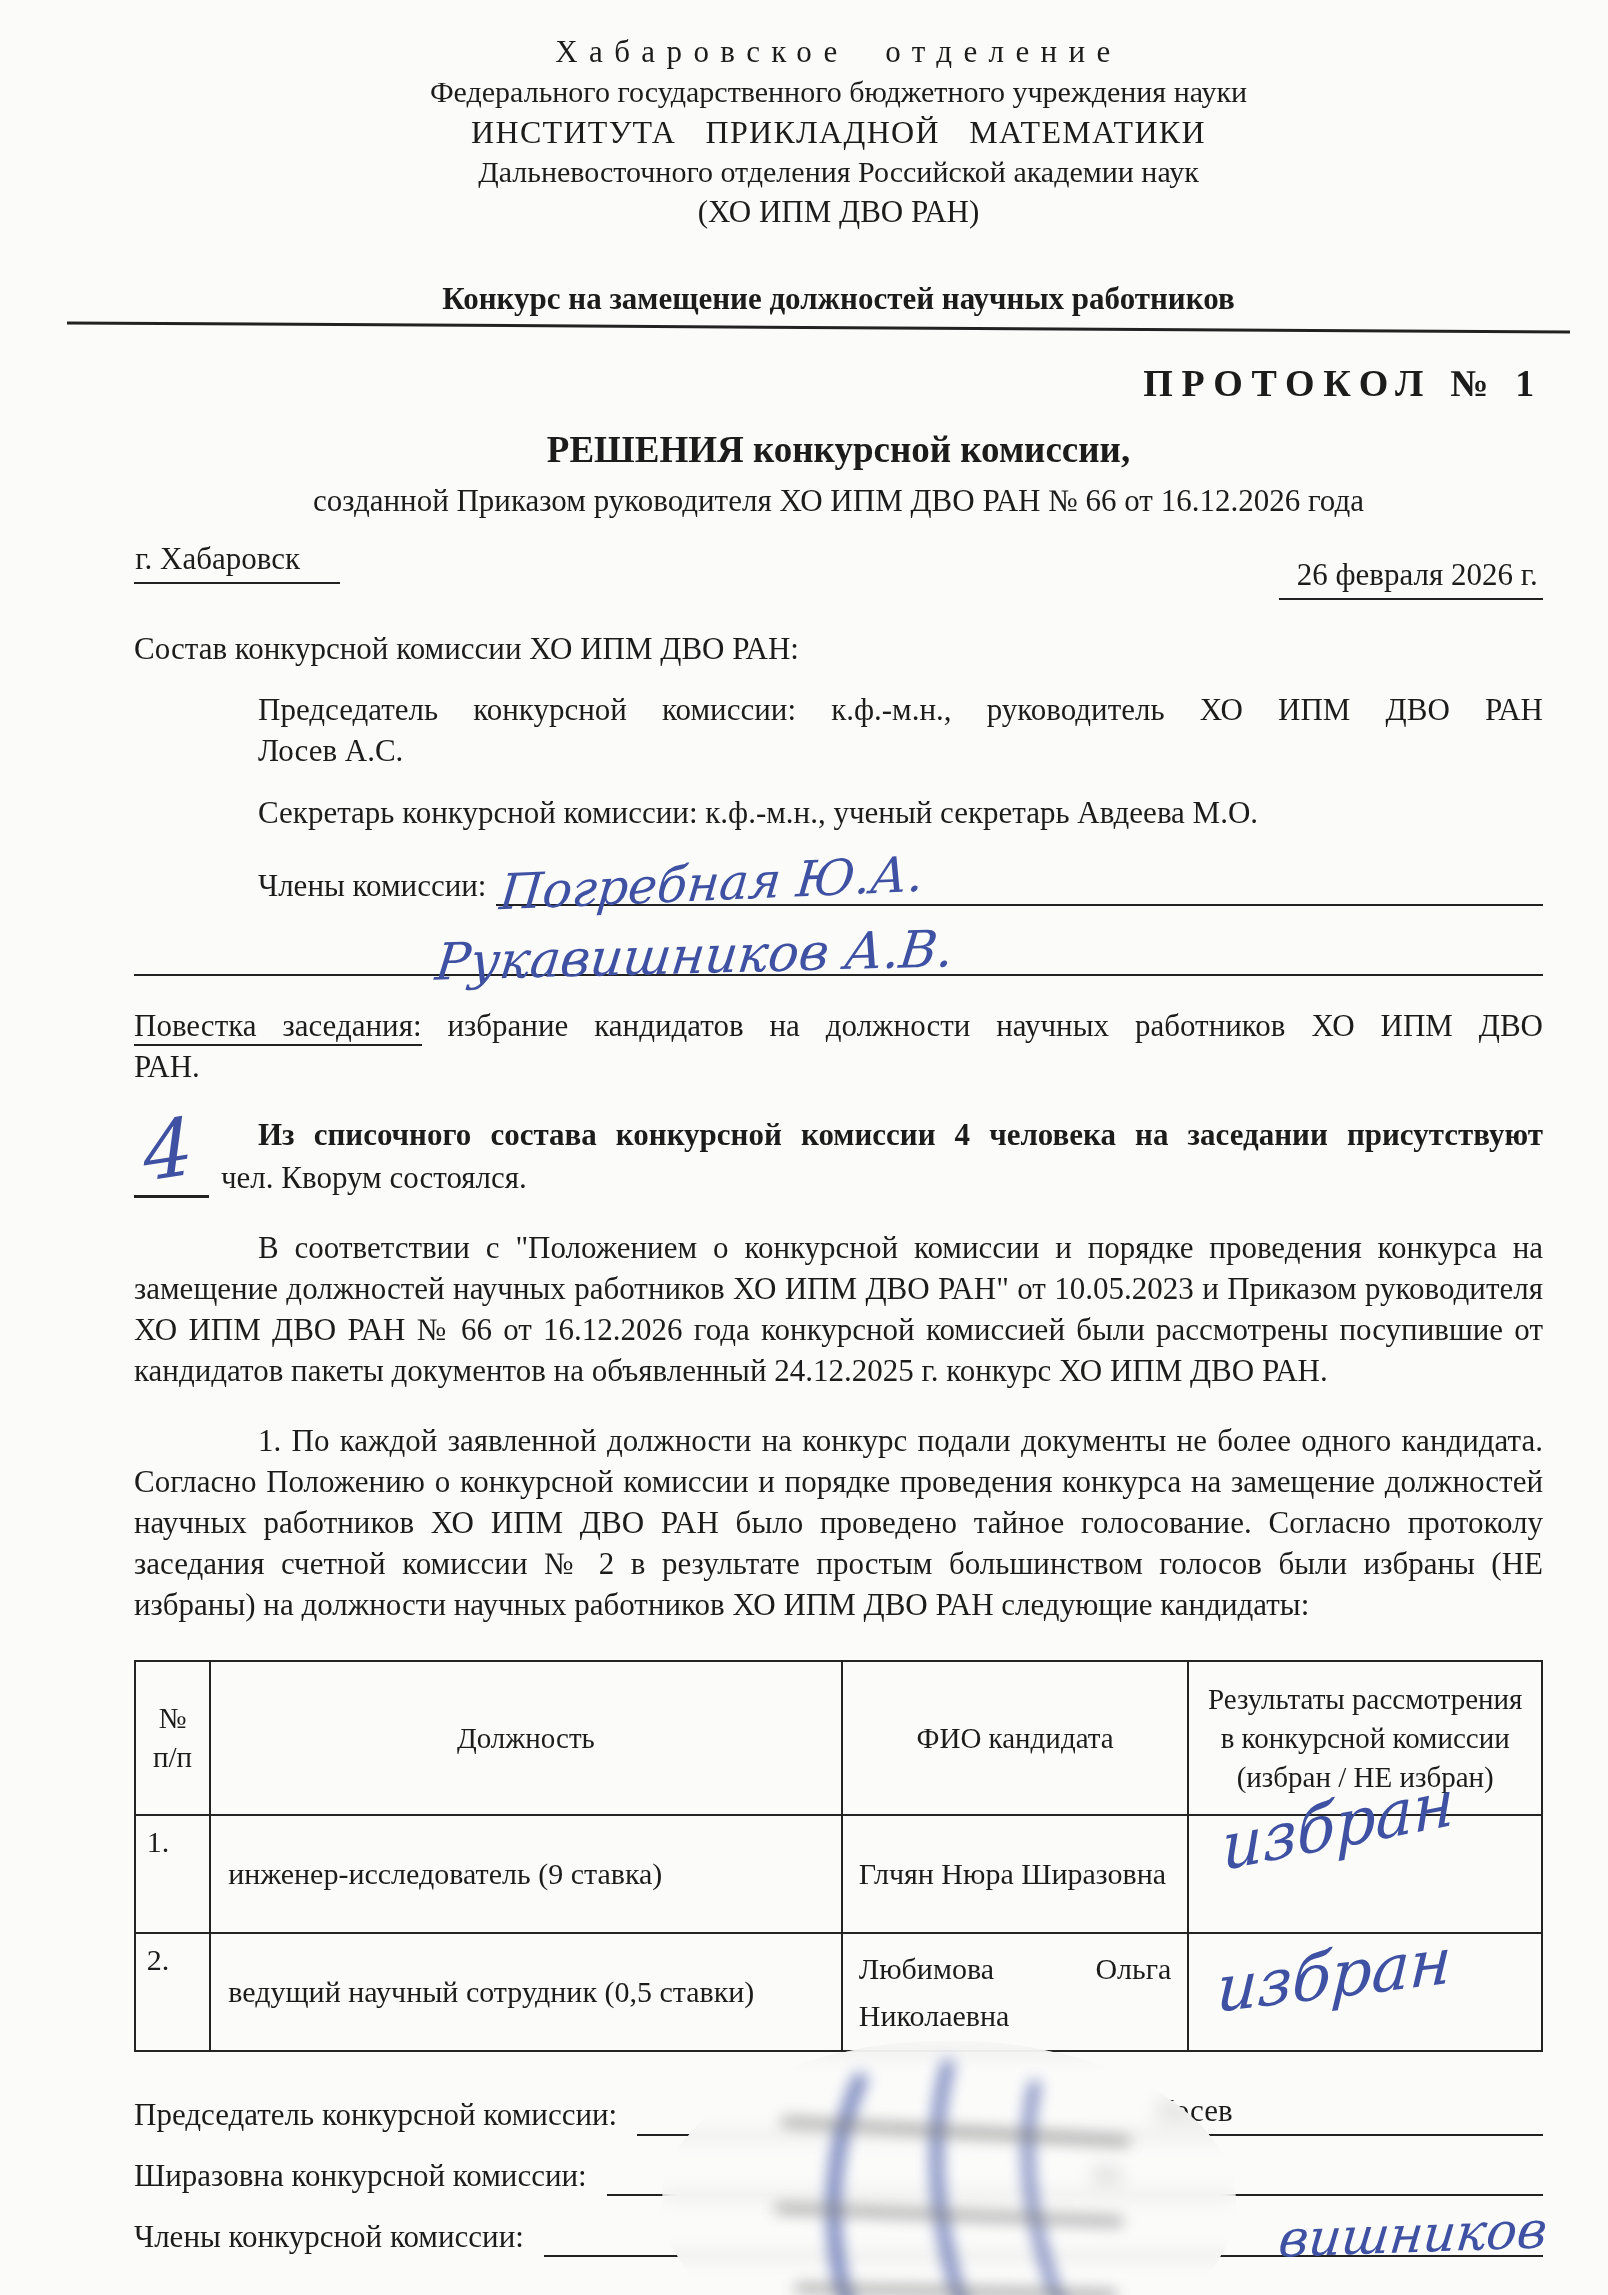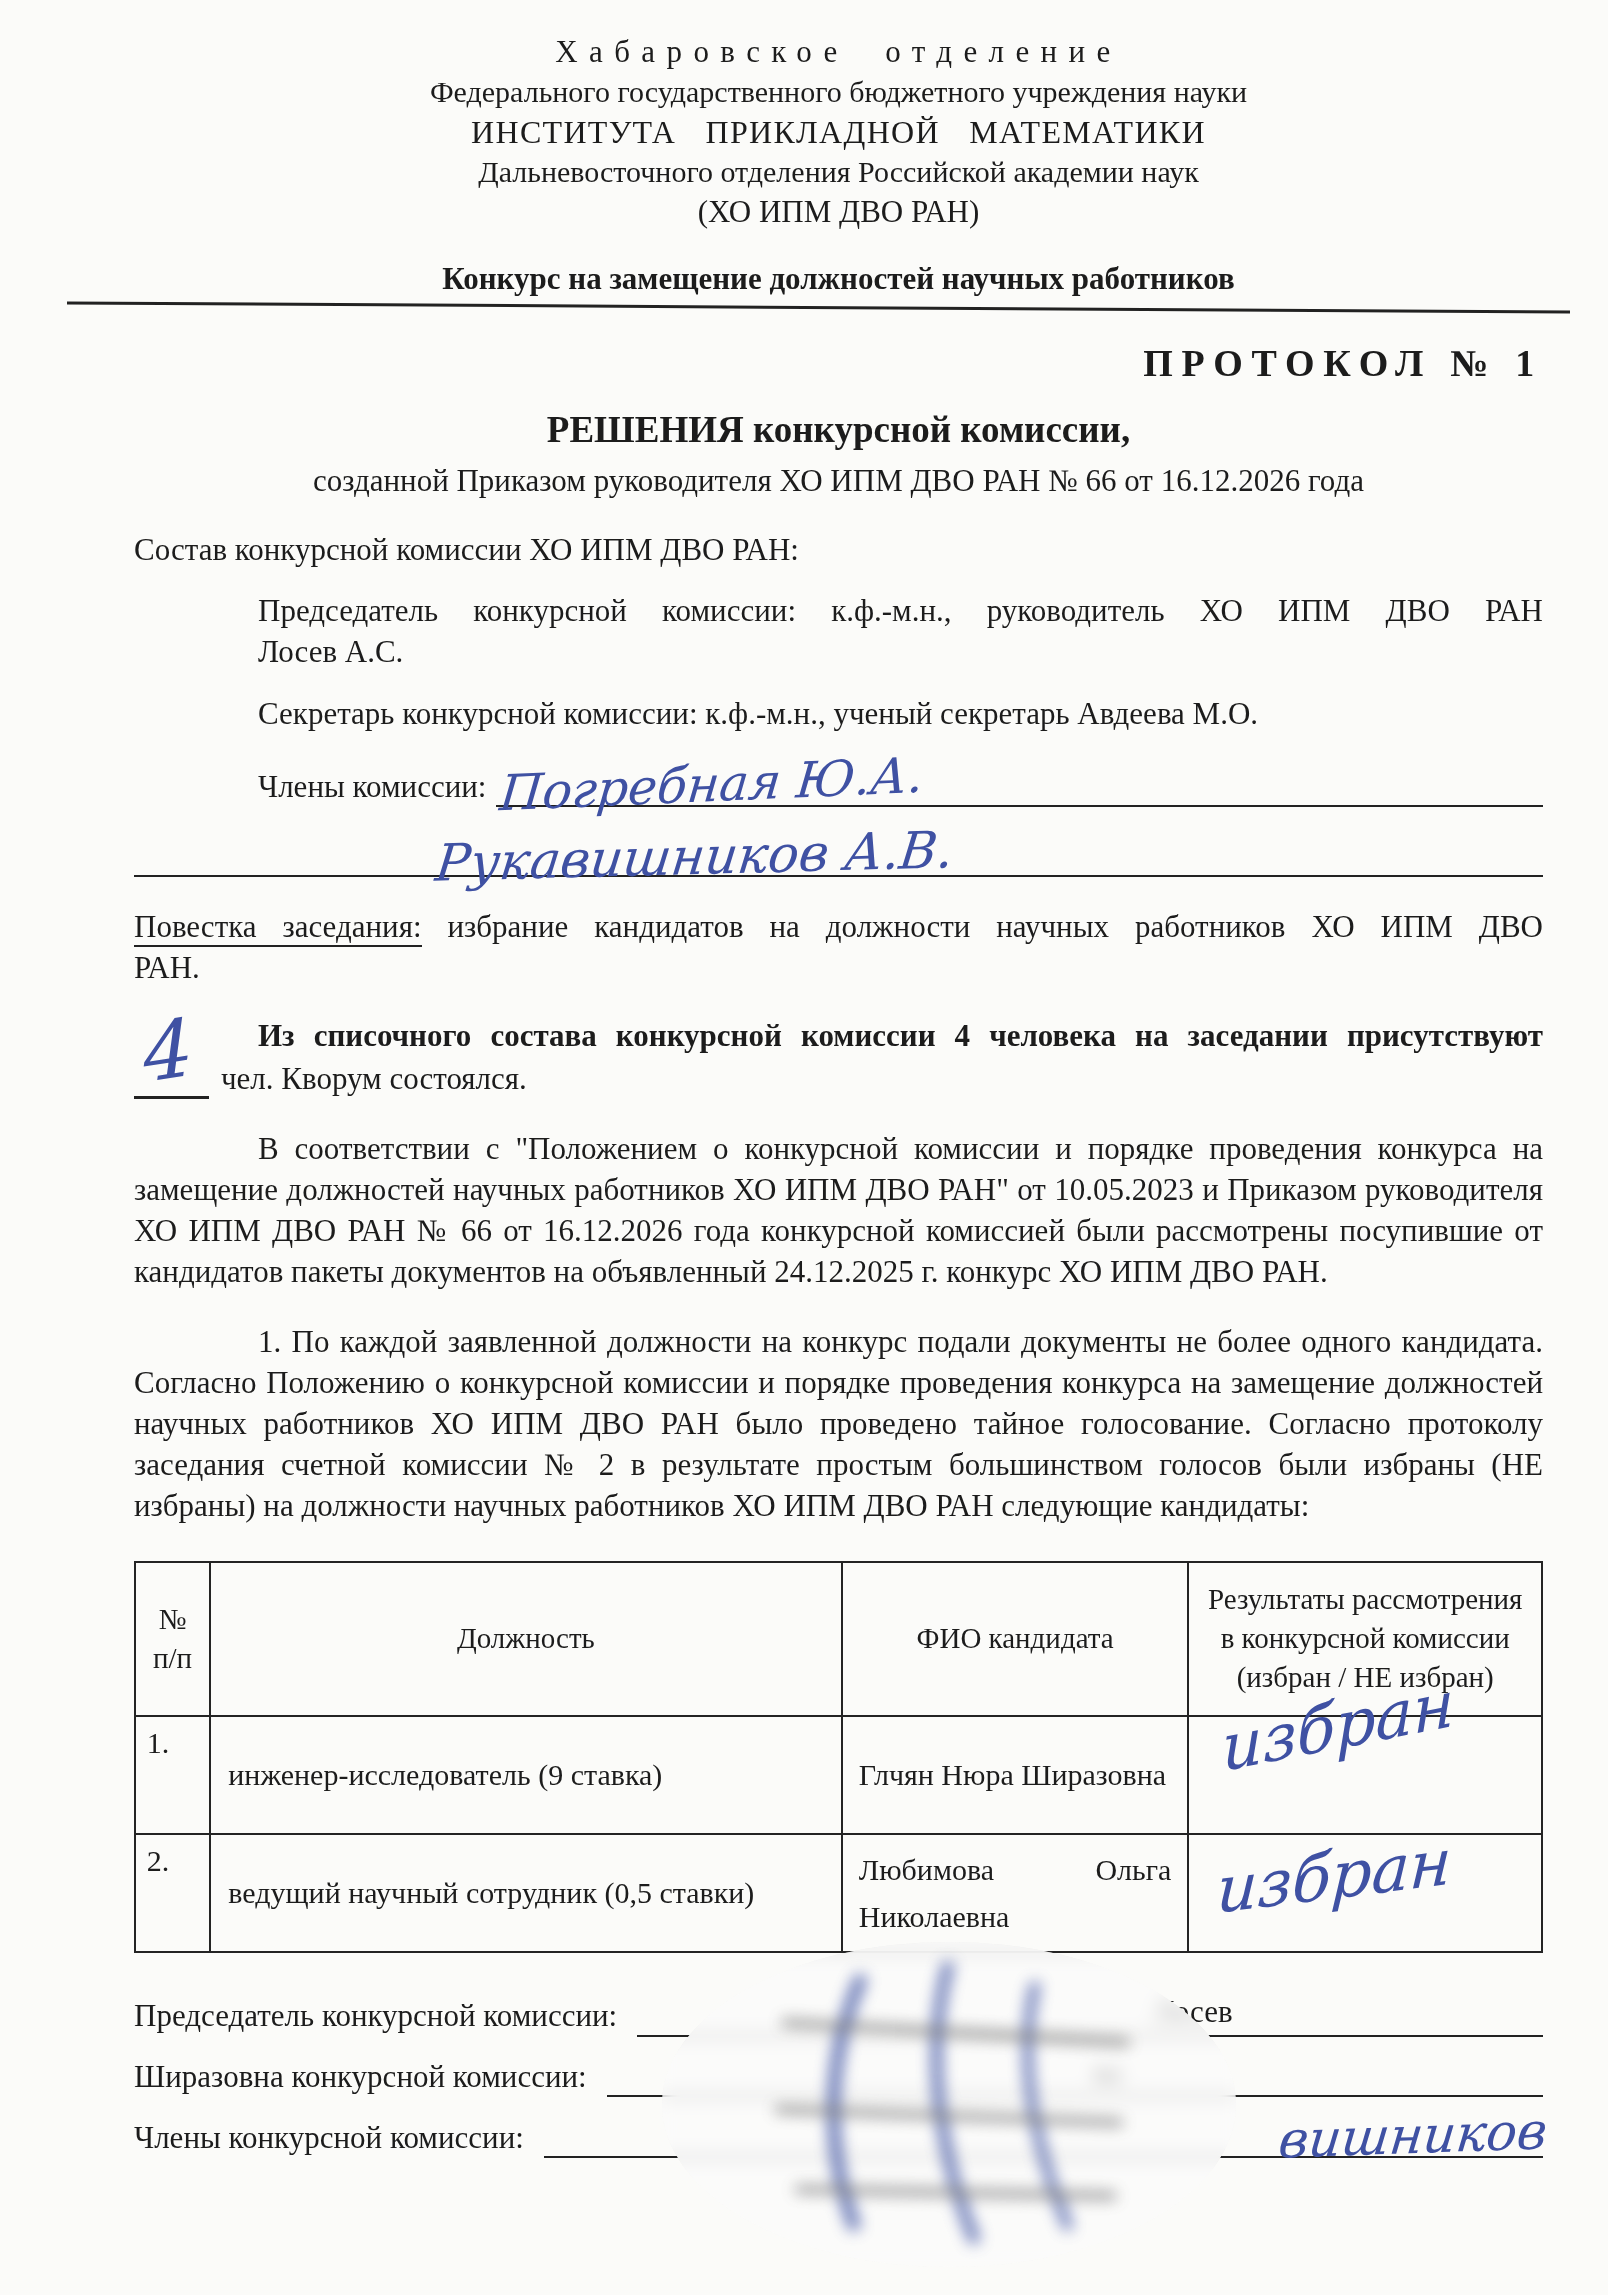--- a/index.html
+++ b/index.html
@@ -11,21 +11,21 @@
     padding:32px 66px 0 134px; overflow:hidden;
   }
   .org{ text-align:center; }
   .org div{ line-height:40px; }
   .org-1{ letter-spacing:11.4px; word-spacing:17.4px; font-size:31px; }
   .org-2{ font-size:30px; }
   .org-3{ font-size:32px; letter-spacing:1.3px; word-spacing:20px; }
   .org-4{ font-size:30px; }
   .org-5{ font-size:31px; }
 
-  .subject{ margin-top:26px; text-align:center; font-weight:bold; font-size:31px; }
+  .subject{ margin-top:46px; text-align:center; font-weight:bold; font-size:31px; }
   .rule{ height:3.3px; background:#222; width:1503px; margin:6.7px 0 0 -67px;
          transform:rotate(0.35deg); }
 
   .title{ margin-top:31px; text-align:right; font-size:38px; line-height:47px;
           font-weight:bold; letter-spacing:8.7px; }
   .subtitle{ margin-top:20px; text-align:center; font-size:37px; line-height:45px; font-weight:bold; }
   .created{ margin-top:8px; text-align:center; font-size:31px; }
 
   .place-date{ margin-top:17.4px; display:flex; justify-content:space-between; align-items:flex-start; }
   .place{ border-bottom:2.7px solid #222; padding:0 40px 2.7px 1.3px; }
@@ -102,20 +102,24 @@
     <div class="org-5">(ХО ИПМ ДВО РАН)</div>
   </div>
 
   <div class="subject">Конкурс на замещение должностей научных работников</div>
   <div class="rule"></div>
 
   <div class="title">ПРОТОКОЛ № 1</div>
   <div class="subtitle">РЕШЕНИЯ конкурсной комиссии,</div>
   <div class="created">созданной Приказом руководителя ХО ИПМ ДВО РАН № 66 от 16.12.2026 года</div>
 
+  <div class="place-date">
+    <span class="place">г. Хабаровск</span>
+    <span class="date">26 февраля 2026 г.</span>
+  </div>
 
   <div class="composition">Состав конкурсной комиссии ХО ИПМ ДВО РАН:</div>
 
   <div class="indent-block chair">
     <div class="jl">Председатель конкурсной комиссии: к.ф.-м.н., руководитель ХО ИПМ ДВО РАН</div>
     <div>Лосев А.С.</div>
   </div>
 
   <div class="indent-block secretary">Секретарь конкурсной комиссии: к.ф.-м.н., ученый секретарь Авдеева М.О.</div>
 

